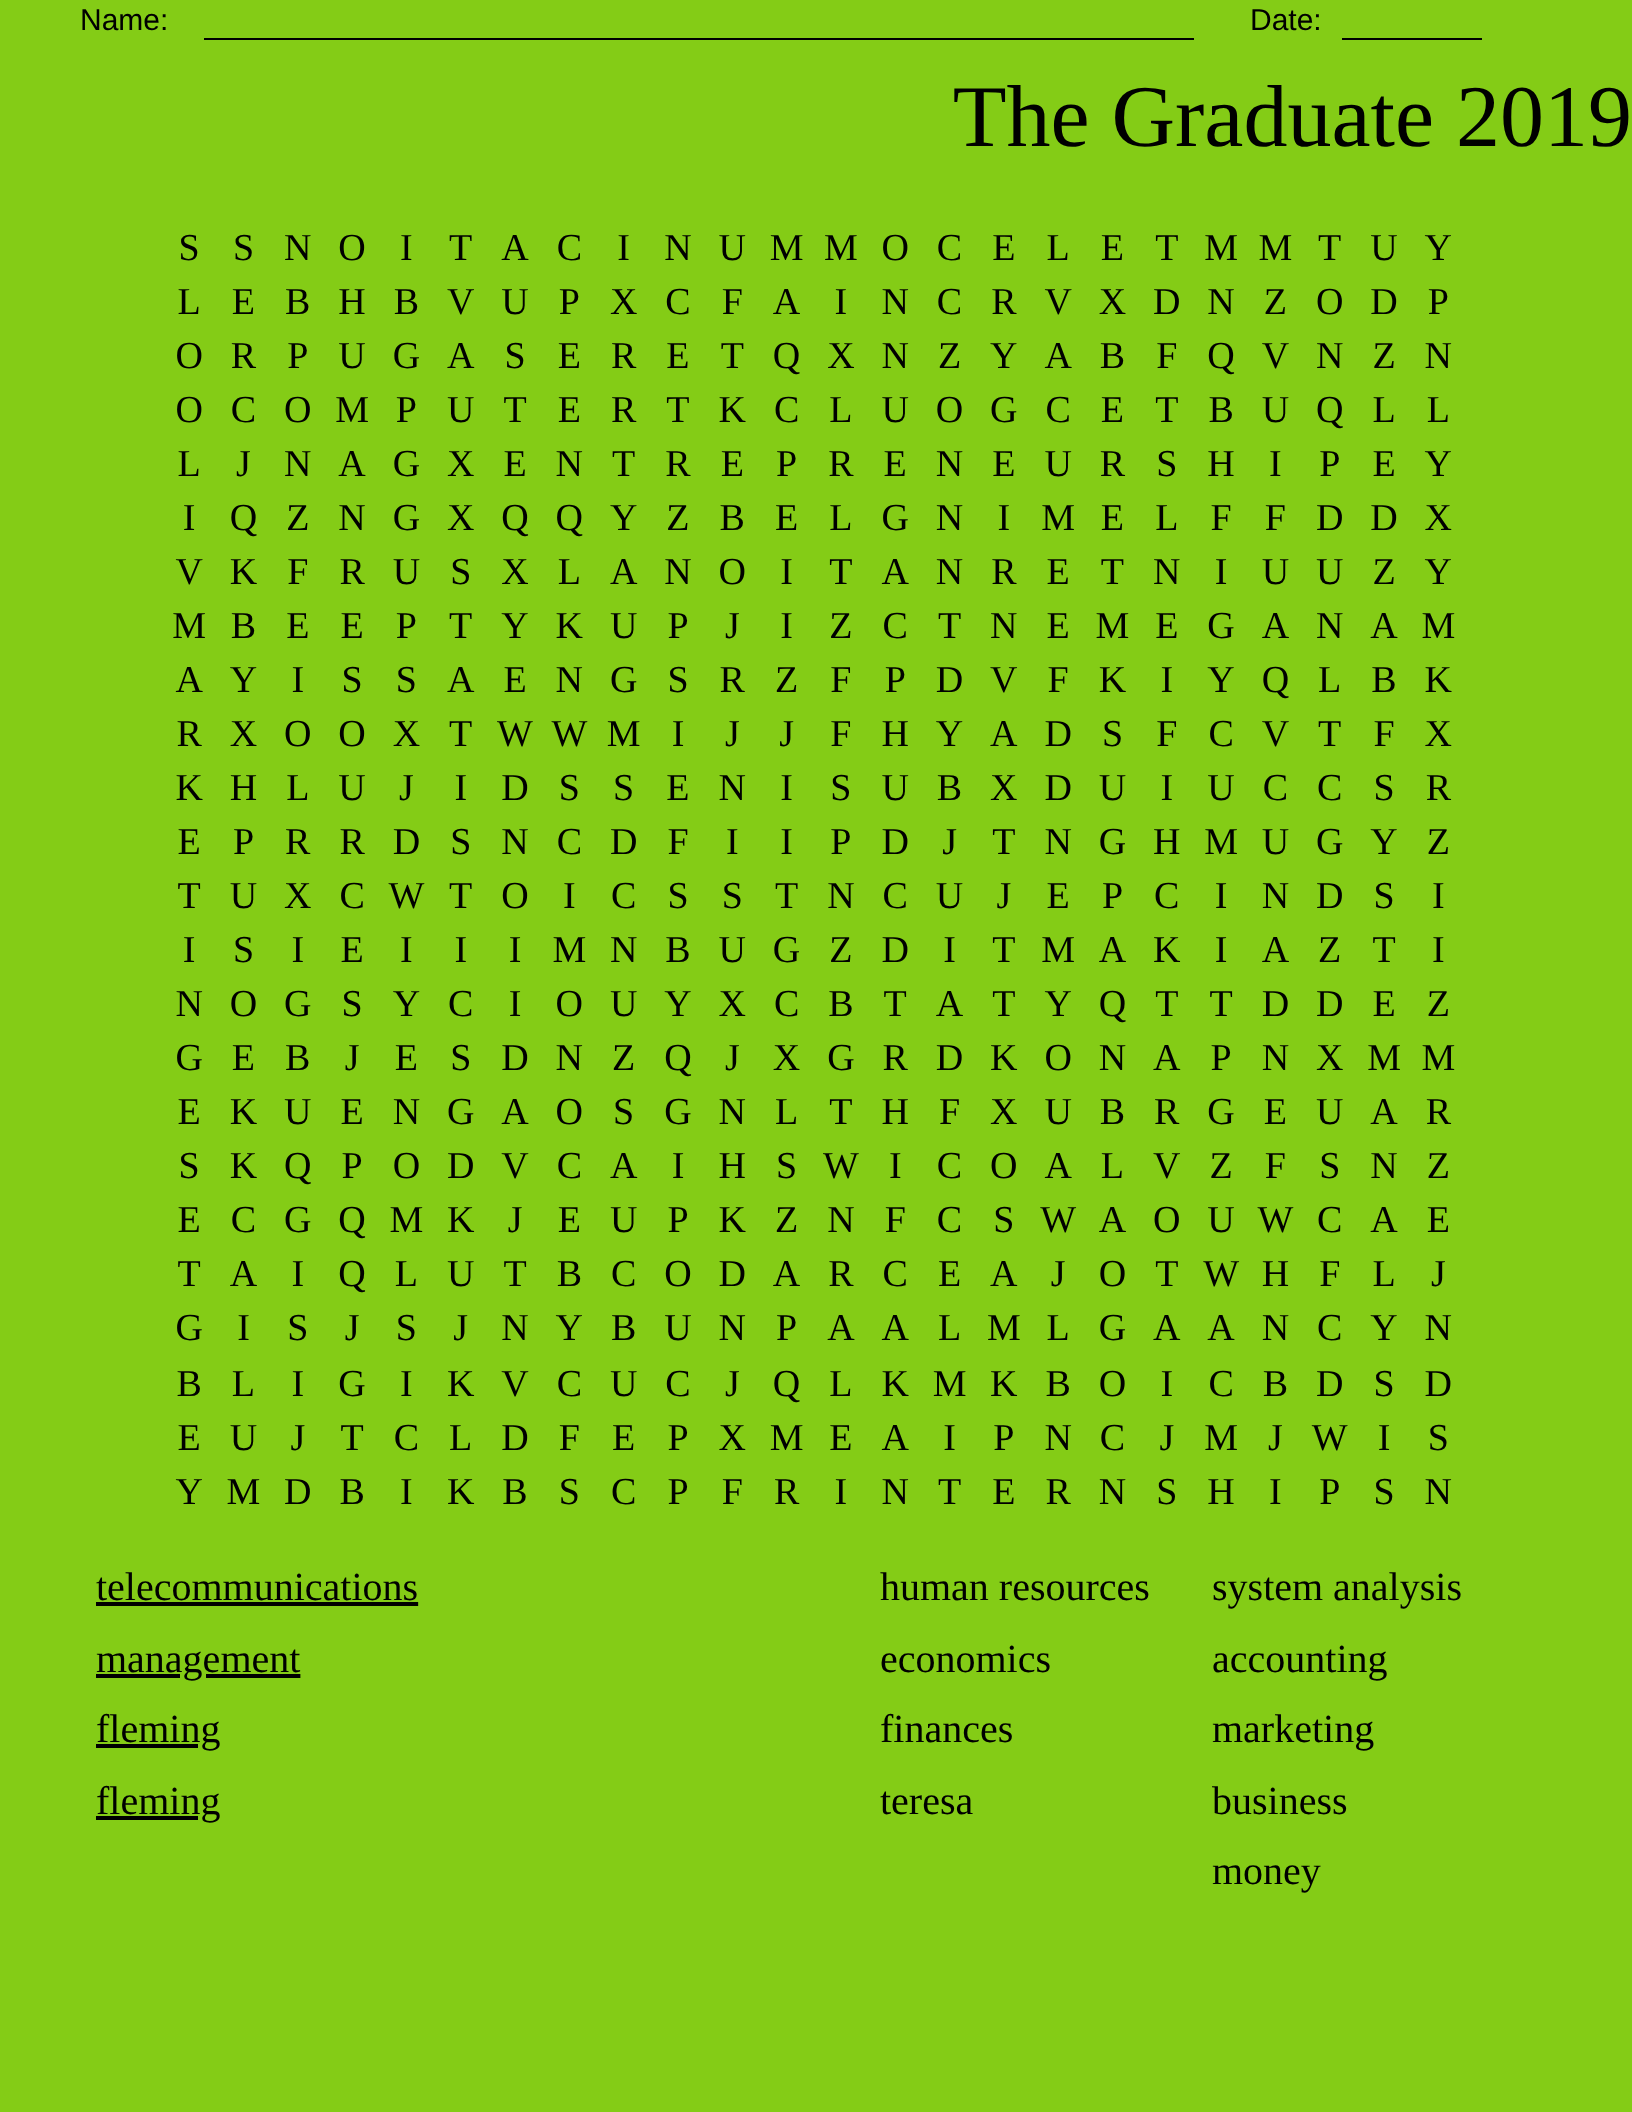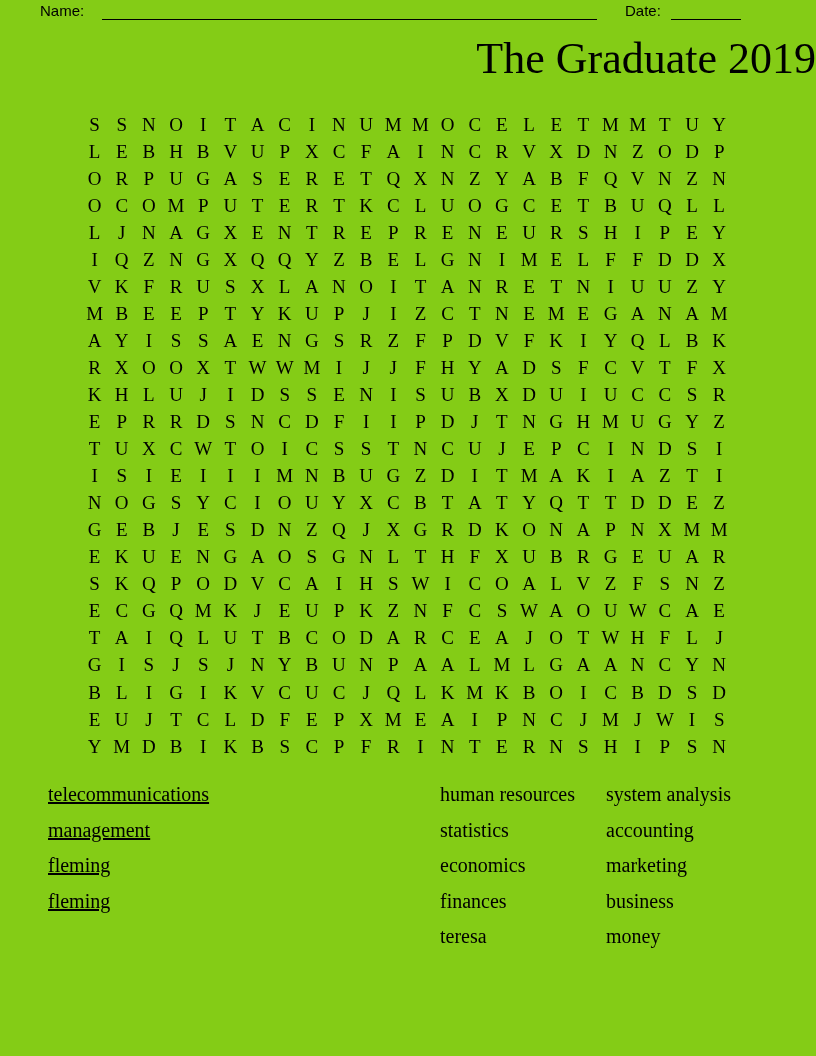--- a/index.html
+++ b/index.html
@@ -667,21 +667,20 @@
     </div>
 
   <div class="word-col word-col-1">
       <div class="word">telecommunications</div>
       <div class="word">management</div>
       <div class="word">fleming</div>
       <div class="word">fleming</div>
     </div>
   <div class="word-col word-col-3">
       <div class="word">human resources</div>
-      <div class="word">statistics</div>
       <div class="word">economics</div>
       <div class="word">finances</div>
       <div class="word">teresa</div>
     </div>
   <div class="word-col word-col-4">
       <div class="word">system analysis</div>
       <div class="word">accounting</div>
       <div class="word">marketing</div>
       <div class="word">business</div>
       <div class="word">money</div>

